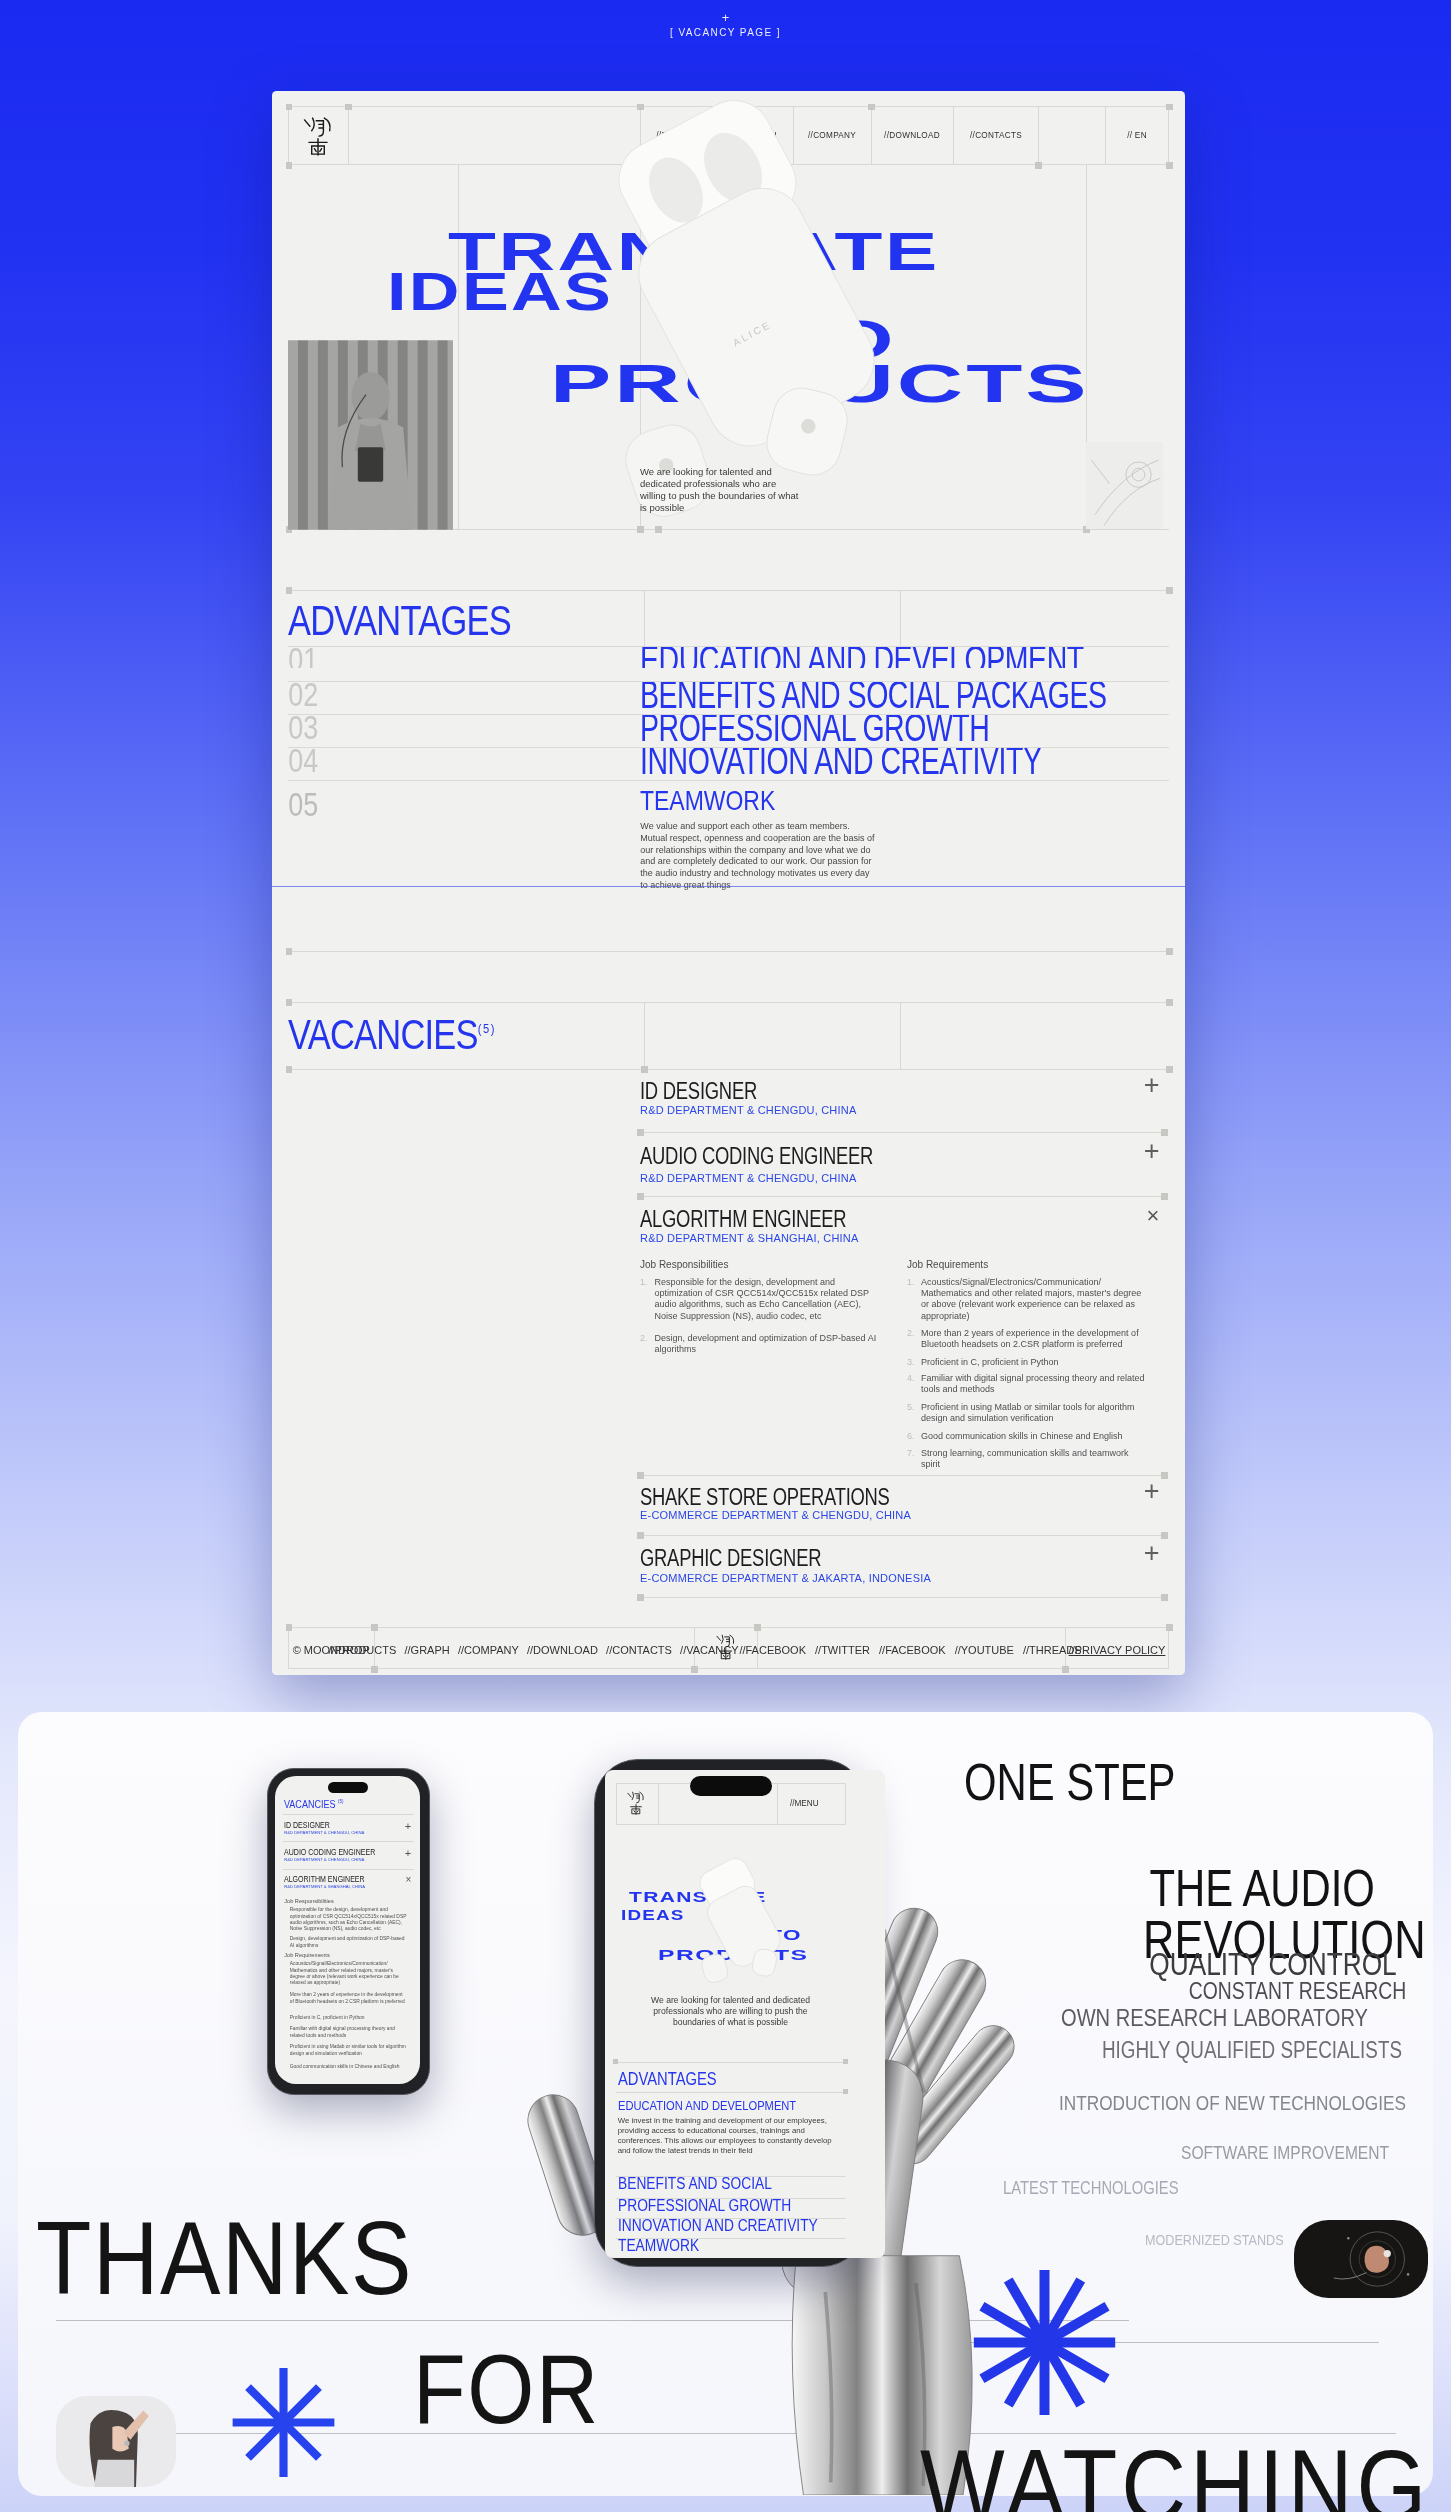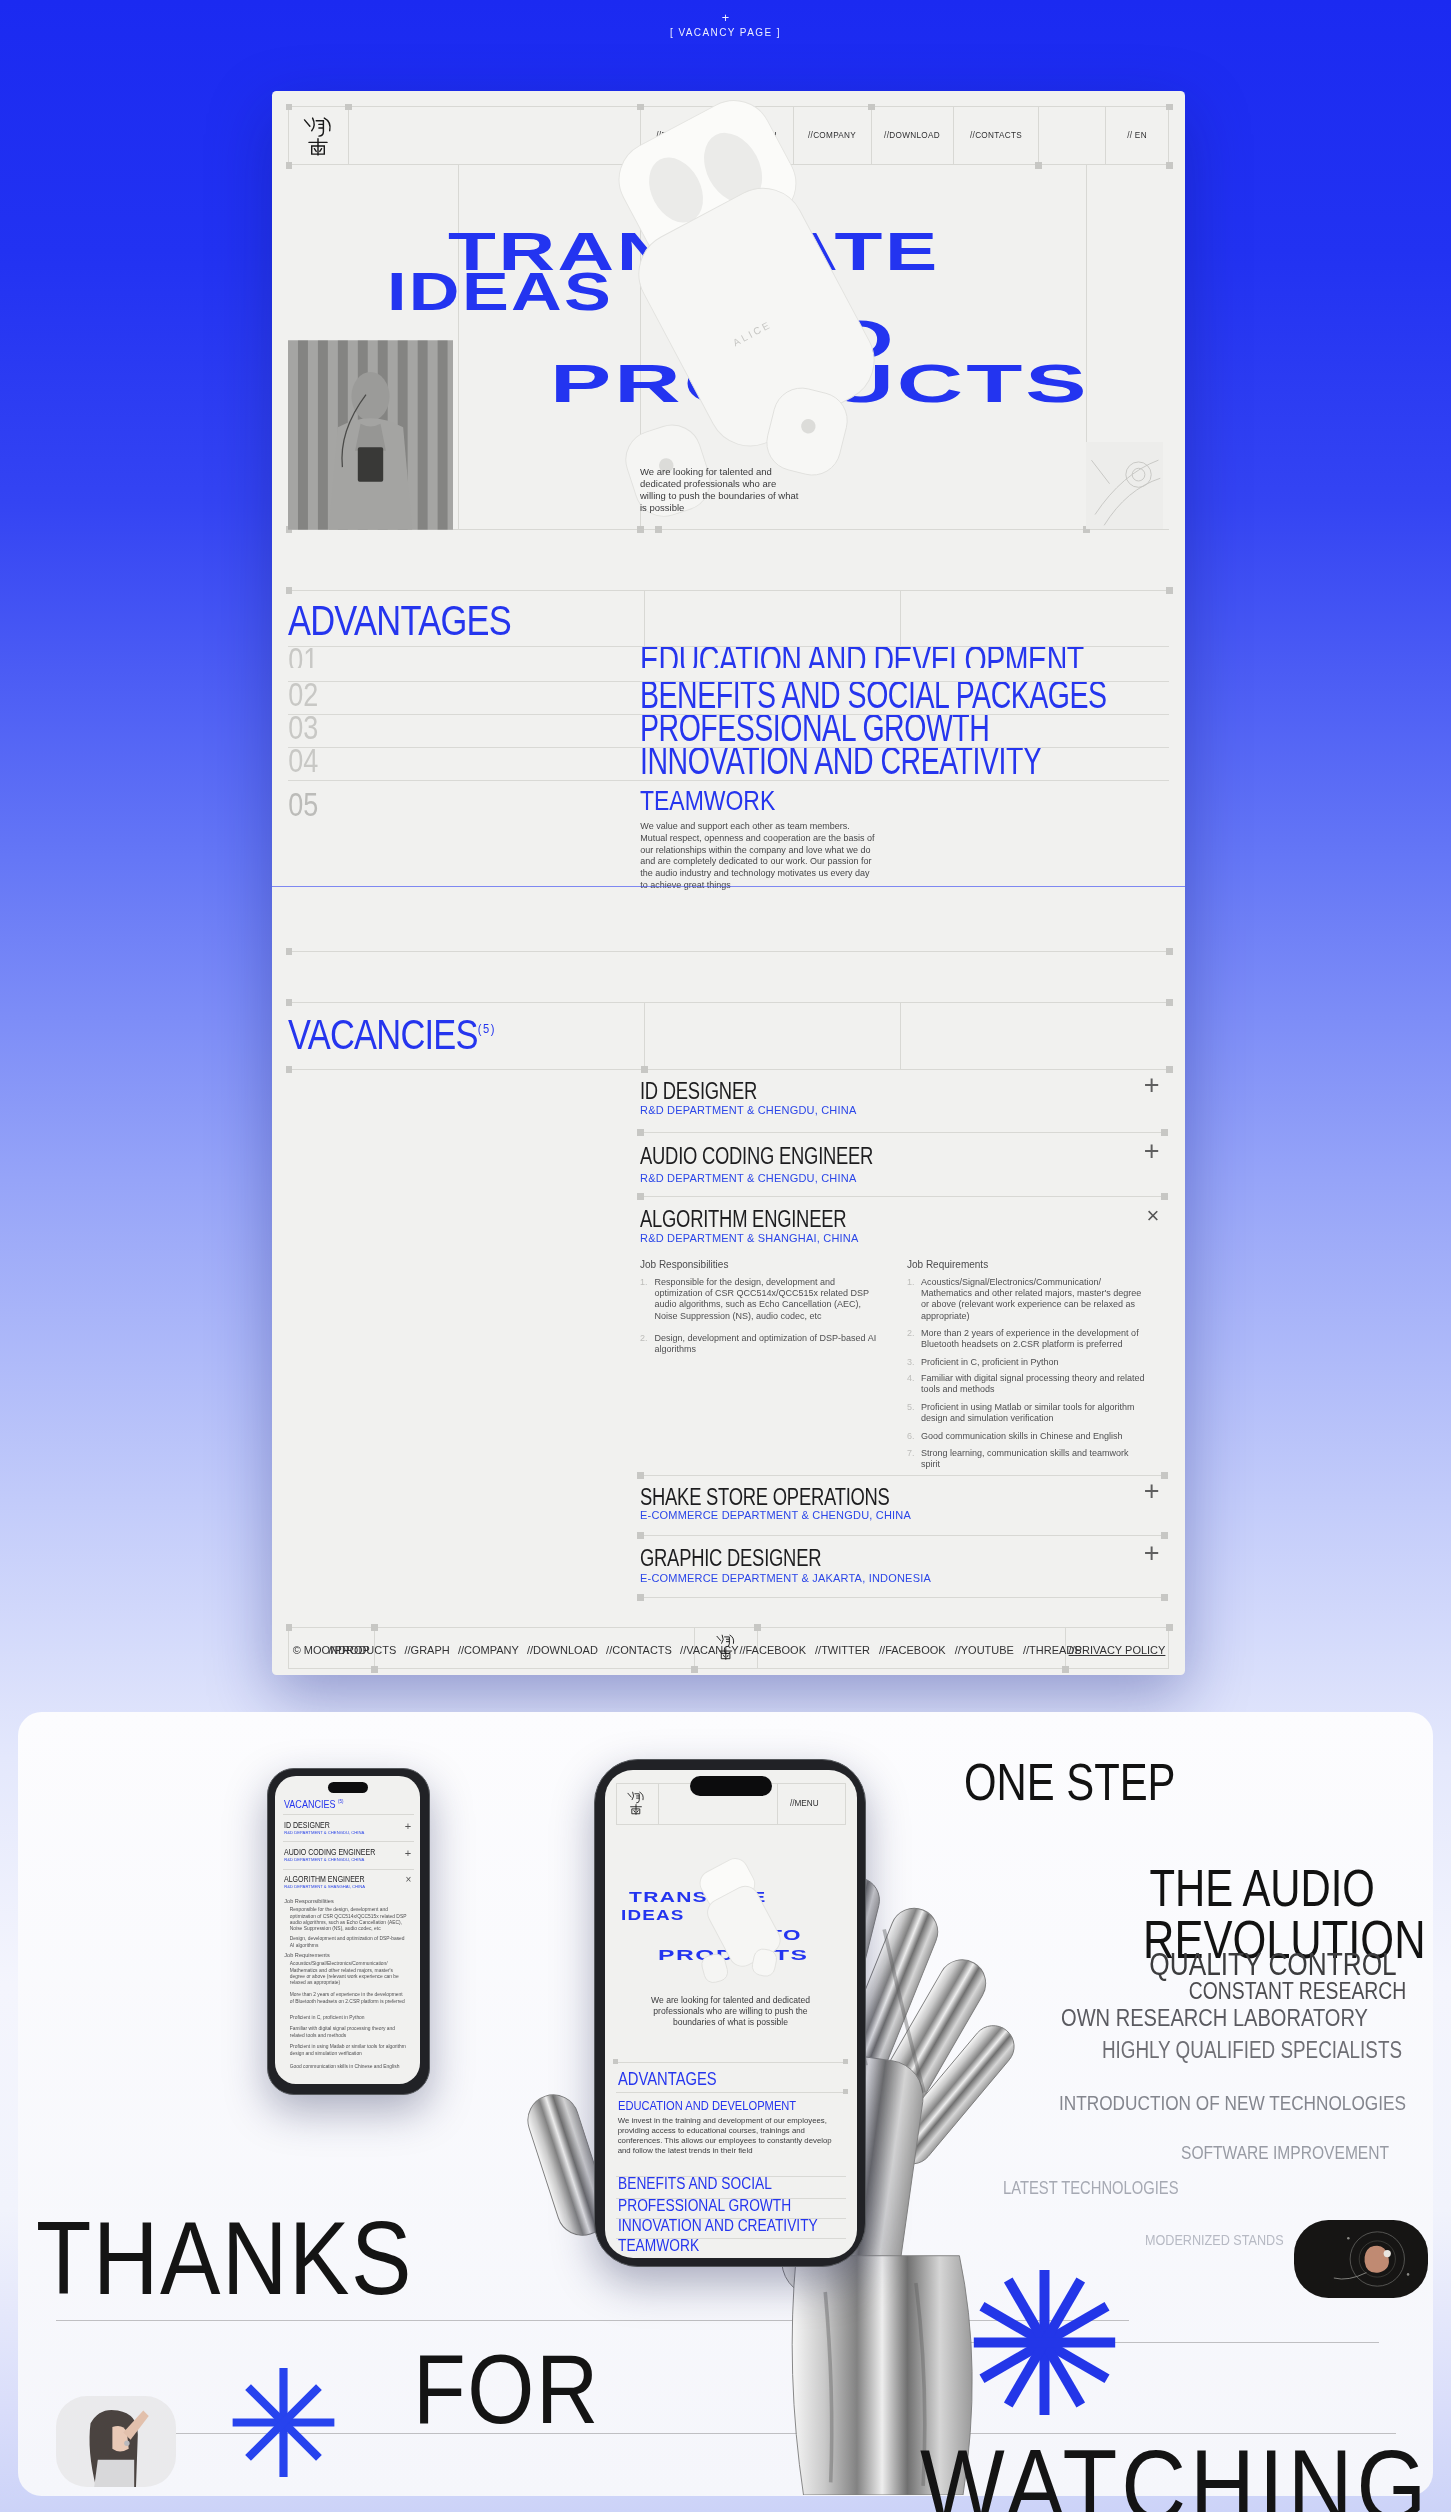--- a/index.html
+++ b/index.html
@@ -371,21 +371,21 @@
       <div class="a tiny" style="left:14.5px;top:185px;width:118px;font-size:4.9px;line-height:6.3px">Acoustics/Signal/Electronics/Communication/ Mathematics and other related majors, master's degree or above (relevant work experience can be relaxed as appropriate)</div>
       <div class="a tiny" style="left:14.5px;top:216px;width:118px;font-size:4.9px;line-height:6.3px">More than 2 years of experience in the development of Bluetooth headsets on 2.CSR platform is preferred</div>
       <div class="a tiny" style="left:14.5px;top:239px;width:118px;font-size:4.9px;line-height:6.3px">Proficient in C, proficient in Python</div>
       <div class="a tiny" style="left:14.5px;top:250px;width:118px;font-size:4.9px;line-height:6.3px">Familiar with digital signal processing theory and related tools and methods</div>
       <div class="a tiny" style="left:14.5px;top:268px;width:118px;font-size:4.9px;line-height:6.3px">Proficient in using Matlab or similar tools for algorithm design and simulation verification</div>
       <div class="a tiny" style="left:14.5px;top:288px;width:118px;font-size:4.9px;line-height:6.3px">Good communication skills in Chinese and English</div>
     </div>
   </div>
 
   <div class="phone" style="left:576px;top:47px;width:272px;height:508px;border-radius:44px;z-index:3">
-    <div class="screen" style="left:10px;top:10px;width:252px;height:488px;border-radius:28px">
+    <div class="screen" style="left:10px;top:10px;width:280px;height:488px;border-radius:8px">
       <div class="a" style="left:11px;top:12.7px;width:230px;height:42px;border:0.9px solid #d8d8d4"></div>
       <div class="vl" style="left:53px;top:12.7px;height:42px"></div>
       <div class="vl" style="left:172px;top:12.7px;height:42px"></div>
       <svg class="a" style="left:20px;top:20px" width="22" height="27" viewBox="0 0 24 30">
           <use href="#mlogo"></use>
         </svg>
       <div class="a" style="left:185px;top:29px;font-size:8.2px;color:#2f2f31">//MENU</div>
       <div class="a herot" style="left:23.6px;top:120px;font-size:14.5px;letter-spacing:0.9px;transform:scaleX(1.45)">TRANSLATE</div>
       <div class="a herot" style="left:16.3px;top:138px;font-size:14.5px;letter-spacing:0.9px;transform:scaleX(1.3)">IDEAS</div>
       <div class="a herot" style="left:138px;top:158px;font-size:14.5px;letter-spacing:0.9px;transform:scaleX(1.55)">INTO</div>

